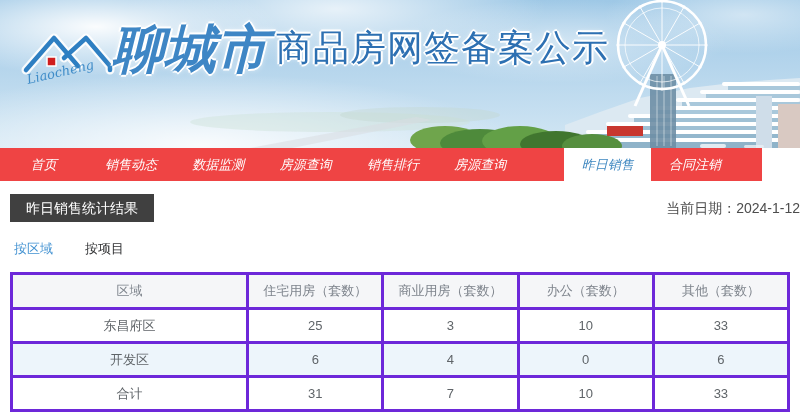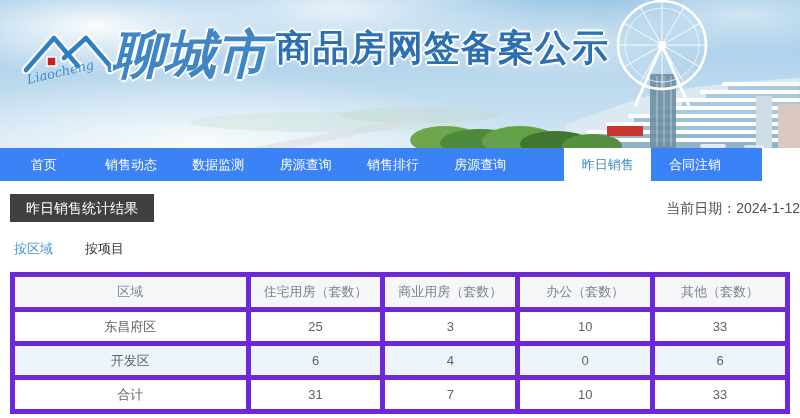--- a/index.html
+++ b/index.html
@@ -12,48 +12,48 @@
     background:
       radial-gradient(ellipse 260px 70px at 12% 18%, rgba(255,255,255,.95), rgba(255,255,255,0) 70%),
       radial-gradient(ellipse 300px 80px at 42% 6%,  rgba(255,255,255,.75), rgba(255,255,255,0) 70%),
       radial-gradient(ellipse 240px 60px at 70% 28%, rgba(255,255,255,.45), rgba(255,255,255,0) 70%),
       radial-gradient(ellipse 420px 95px at 25% 98%, rgba(255,255,255,.85), rgba(255,255,255,0) 75%),
       radial-gradient(ellipse 200px 55px at 93% 10%, rgba(255,255,255,.5),  rgba(255,255,255,0) 70%),
       linear-gradient(180deg,#9ec8e6 0%,#b5d5ec 45%,#d3e7f4 100%);
   }
   .banner-photo { position:absolute; left:0; top:0; width:800px; height:148px; }
   .logo-wrap { position:absolute; left:20px; top:26px; width:120px; height:64px; }
-  .brand { position:absolute; left:112px; top:24px; display:flex; align-items:flex-end; gap:8px; white-space:nowrap; }
+  .brand { position:absolute; left:112px; top:24px; display:flex; align-items:flex-start; gap:8px; white-space:nowrap; }
   .brand-calligraphy { font-family:"DejaVu Serif","Liberation Serif",serif; font-style:italic; font-weight:700;
     font-size:52px; line-height:.95; color:#3e86c5;
     text-shadow:-2px 0 0 #fff,2px 0 0 #fff,0 -2px 0 #fff,0 2px 0 #fff,0 0 6px rgba(255,255,255,.9); }
-  .brand-title { font-size:36px; font-weight:700; color:#2d70b2; letter-spacing:1px; padding-bottom:5px;
+  .brand-title { font-size:36px; font-weight:400; color:#2d70b2; letter-spacing:1px; padding-bottom:5px;
     text-shadow:-2px 0 0 #fff,2px 0 0 #fff,0 -2px 0 #fff,0 2px 0 #fff,-1px -1px 0 #fff,1px 1px 0 #fff,0 0 5px rgba(255,255,255,.85); }
 
   
-  .nav { position:absolute; left:0; top:148px; width:762px; height:33px; background:#3b82f6; display:flex; }
+  .nav { position:absolute; left:0; top:148px; width:762px; height:33px; background:#ef4444; display:flex;font-style:italic; }
   .nav-item { flex:0 0 87.33px; height:33px; line-height:33px; text-align:center; font-size:13px;
     color:#fff; cursor:pointer; }
   .nav-item.active { background:#fff; color:#3e87c0;margin-left:40px; }
 
   
   .section-title { position:absolute; left:10px; top:194px; height:28px; line-height:28px;
     padding:0 16px; background:#404040; color:#fff; font-size:14px; }
   .current-date { position:absolute; right:0; top:200px; font-size:14px; color:#4d4d4d; }
 
   
   .tabs { position:absolute; left:14px; top:240px; display:flex; gap:32px; }
   .tab { font-size:13px; color:#303133; padding-bottom:26px; cursor:pointer; position:relative; }
   .tab.active { color:#4191d1; }
   .tab.active::after { content:""; position:absolute; left:0; right:0; bottom:0; height:2px; background:#4191d1; }
 
   
   .sales-table { position:absolute; left:10px; top:272px; width:780px; border-collapse:collapse;
     font-size:13px; table-layout:fixed; }
-  .sales-table th, .sales-table td { border:5px solid #6d28d9; text-align:center; }
+  .sales-table th, .sales-table td { border:3px solid #6d28d9; text-align:center; }
   .sales-table th { height:35px; background:#f5f6f8; color:#7e848c; font-weight:400; }
   .sales-table td { height:34px; color:#5f6468; background:#fff; }
   .sales-table tr.stripe td { background:#edf5fb; }
 </style>
 </head>
 <body>
 
 <div class="stage">
 
   <div class="banner">

